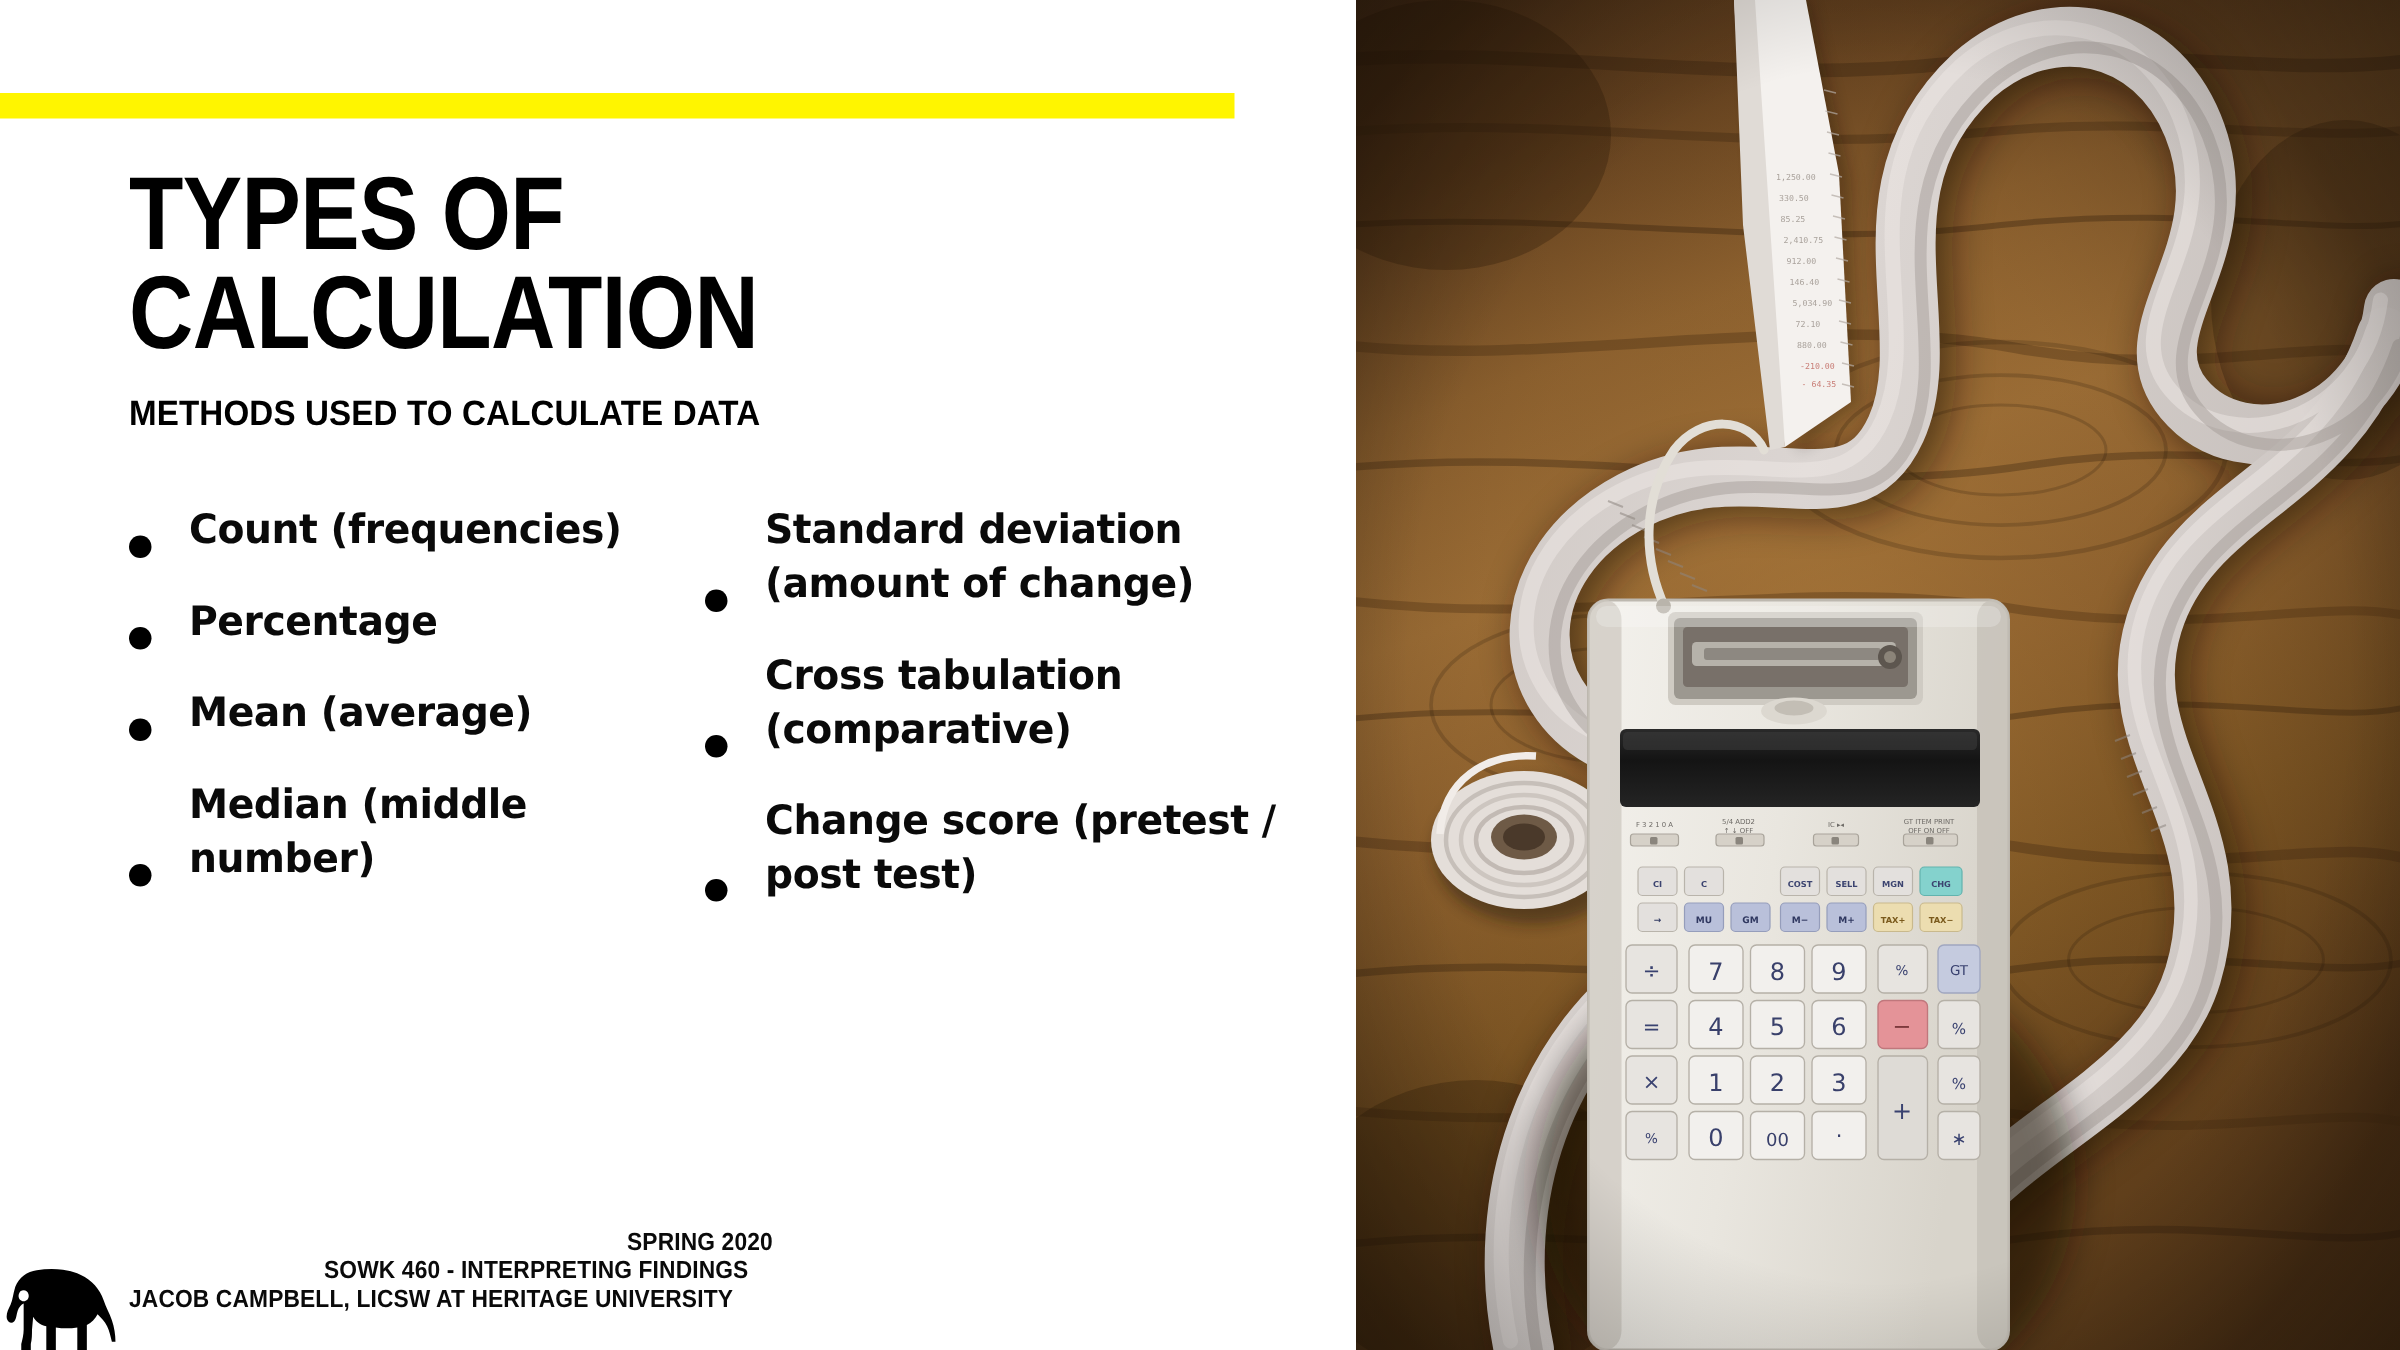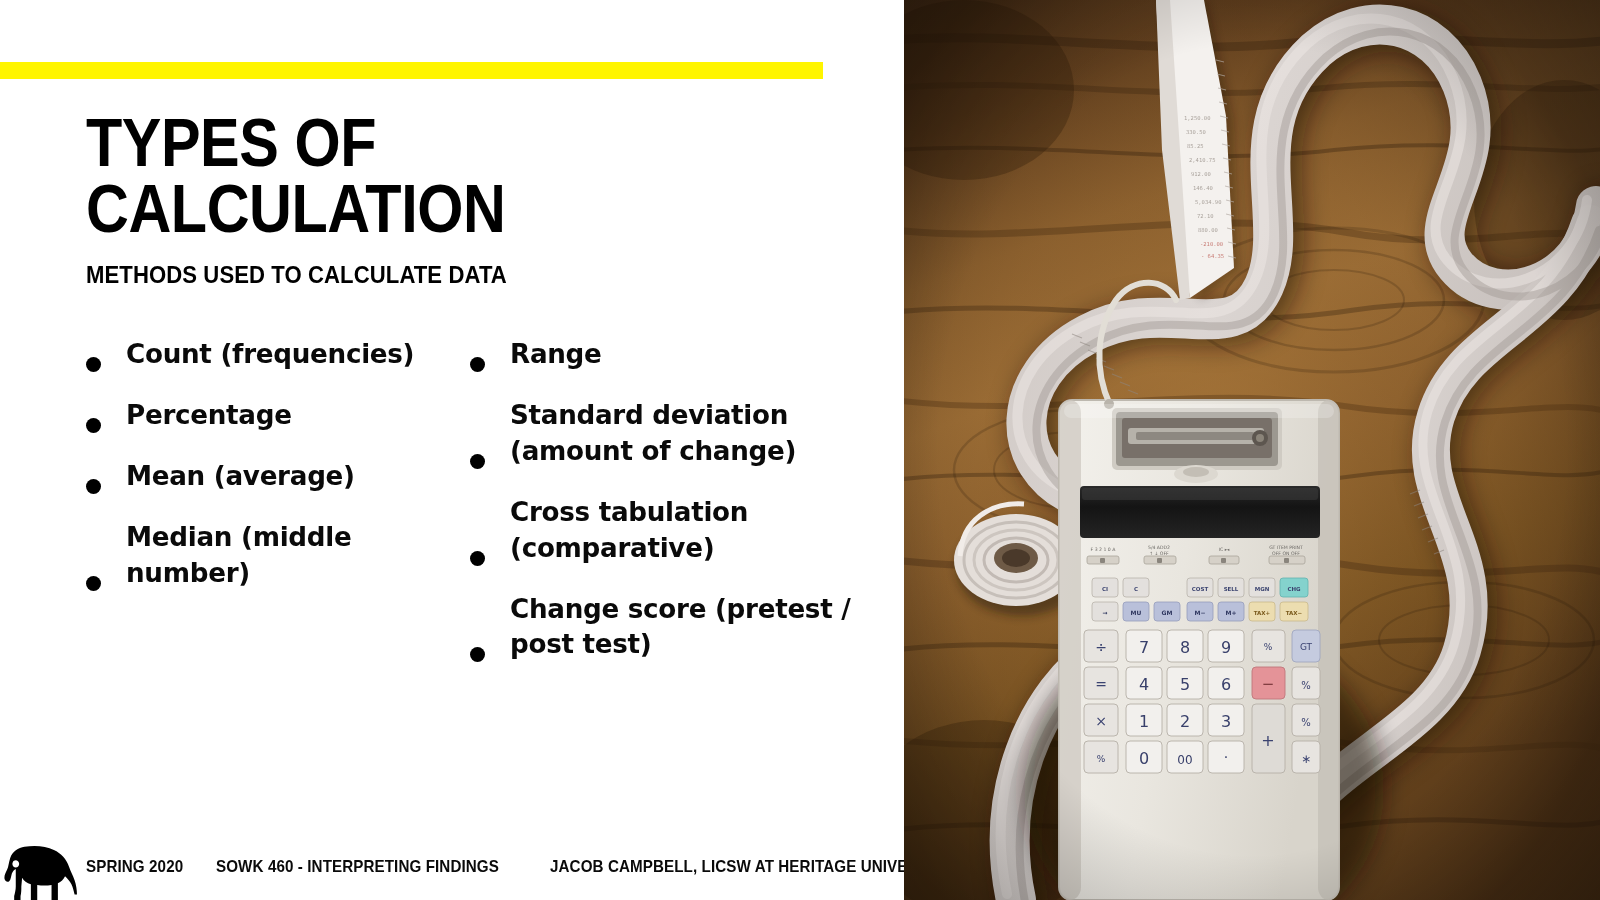--- a/index.html
+++ b/index.html
@@ -79,20 +79,21 @@
   .footer {
     position:absolute; left:0; bottom:0; width:904px; height:64px;
   }
   .elephant-logo {
     position:absolute; left:2px; bottom:-4px; width:80px; height:62px;
   }
   .footer-text-row {
     position:absolute; left:86px; bottom:24px;
     display:flex; align-items:flex-end;
     white-space:nowrap;
+    flex-direction:column;
   }
   .footer-item {
     font-family:"Liberation Sans Narrow","Liberation Sans", sans-serif;
     font-weight:bold;
     font-size:16.5px;
     color:#0a0a0a;
     letter-spacing:0.1px;
     transform:scaleX(0.92);
     transform-origin:left center;
   }
@@ -137,24 +138,20 @@
           <span class="bullet-dot"></span>
           <span class="bullet-text">Mean (average)</span>
         </div>
         <div class="bullet-item">
           <span class="bullet-dot"></span>
           <span class="bullet-text">Median (middle number)</span>
         </div>
       </div>
 
       <div class="bullet-col right">
-        <div class="bullet-item">
-          <span class="bullet-dot"></span>
-          <span class="bullet-text">Range</span>
-        </div>
         <div class="bullet-item">
           <span class="bullet-dot"></span>
           <span class="bullet-text">Standard deviation (amount of change)</span>
         </div>
         <div class="bullet-item">
           <span class="bullet-dot"></span>
           <span class="bullet-text">Cross tabulation (comparative)</span>
         </div>
         <div class="bullet-item">
           <span class="bullet-dot"></span>

